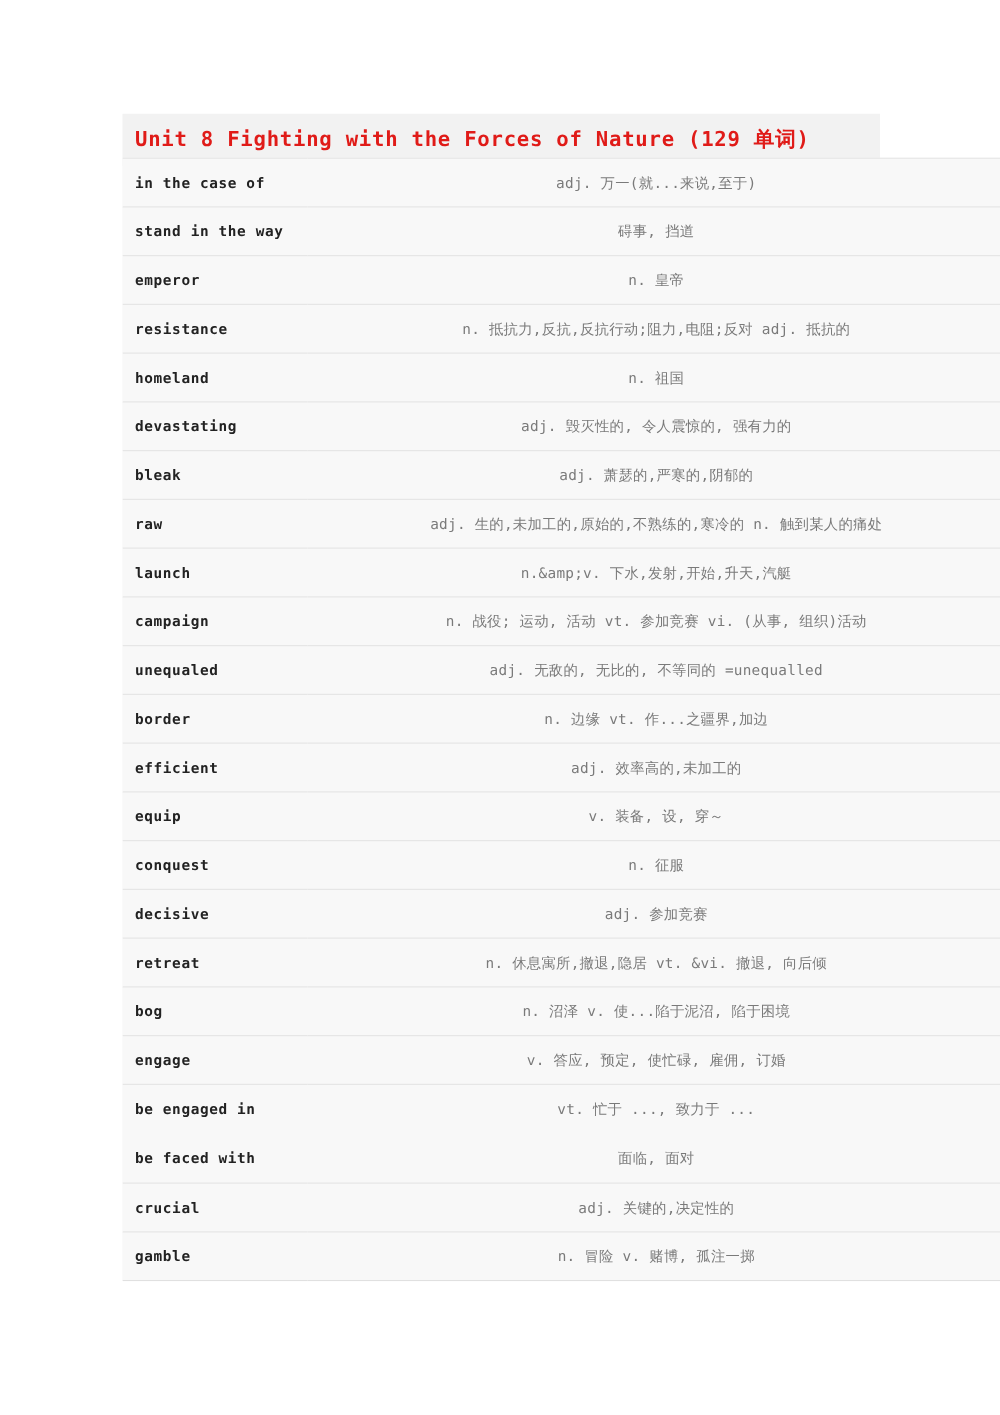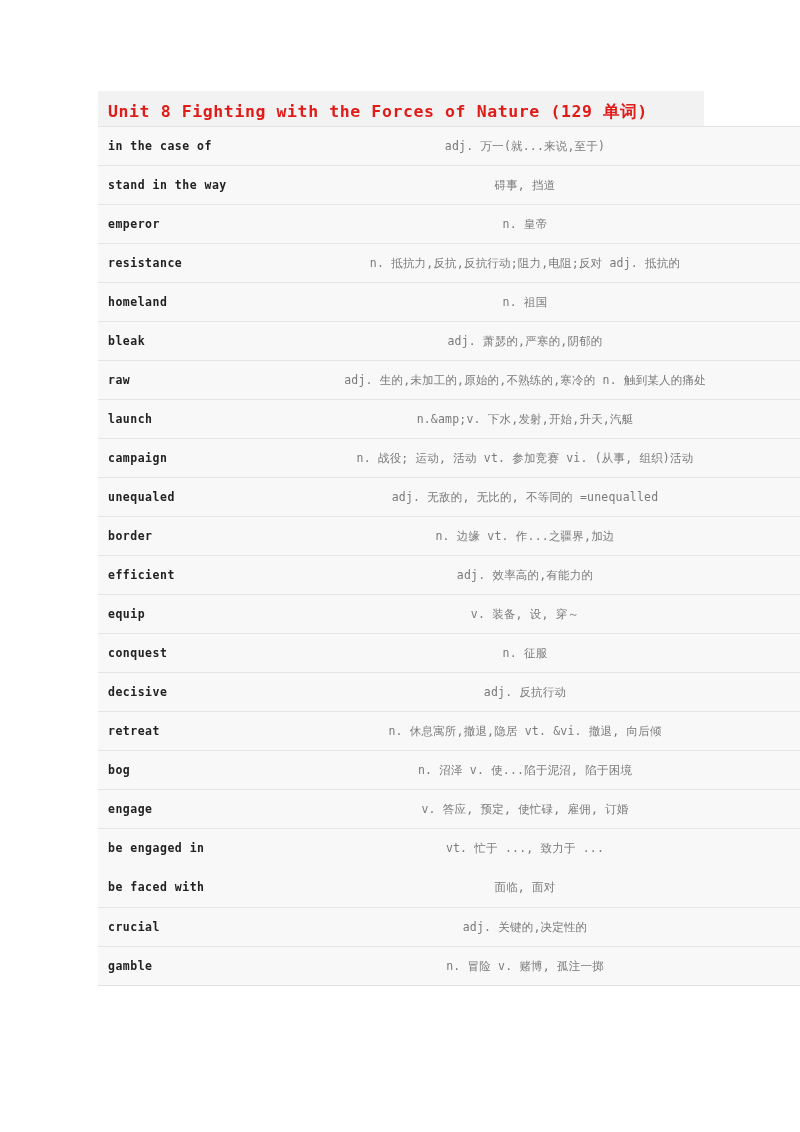--- a/index.html
+++ b/index.html
@@ -161,20 +161,28 @@
           <tr>
             <td class="word-cell">
               <span class="word-text">homeland</span>
             </td>
             <td class="def-cell">
               <span class="def-text">n. 祖国</span>
             </td>
           </tr>
           <tr>
             <td class="word-cell">
+              <span class="word-text">devastating</span>
+            </td>
+            <td class="def-cell">
+              <span class="def-text">adj. 毁灭性的, 令人震惊的, 强有力的</span>
+            </td>
+          </tr>
+          <tr>
+            <td class="word-cell">
               <span class="word-text">bleak</span>
             </td>
             <td class="def-cell">
               <span class="def-text">adj. 萧瑟的,严寒的,阴郁的</span>
             </td>
           </tr>
           <tr>
             <td class="word-cell">
               <span class="word-text">raw</span>
             </td>
@@ -212,21 +220,21 @@
             </td>
             <td class="def-cell">
               <span class="def-text">n. 边缘 vt. 作...之疆界,加边</span>
             </td>
           </tr>
           <tr>
             <td class="word-cell">
               <span class="word-text">efficient</span>
             </td>
             <td class="def-cell">
-              <span class="def-text">adj. 效率高的,有能力的</span>
+              <span class="def-text">adj. 效率高的,未加工的</span>
             </td>
           </tr>
           <tr>
             <td class="word-cell">
               <span class="word-text">equip</span>
             </td>
             <td class="def-cell">
               <span class="def-text">v. 装备, 设, 穿～</span>
             </td>
           </tr>
@@ -236,21 +244,21 @@
             </td>
             <td class="def-cell">
               <span class="def-text">n. 征服</span>
             </td>
           </tr>
           <tr>
             <td class="word-cell">
               <span class="word-text">decisive</span>
             </td>
             <td class="def-cell">
-              <span class="def-text">adj. 反抗行动</span>
+              <span class="def-text">adj. 参加竞赛</span>
             </td>
           </tr>
           <tr>
             <td class="word-cell">
               <span class="word-text">retreat</span>
             </td>
             <td class="def-cell">
               <span class="def-text">n. 休息寓所,撤退,隐居 vt. &amp;vi. 撤退, 向后倾</span>
             </td>
           </tr>

